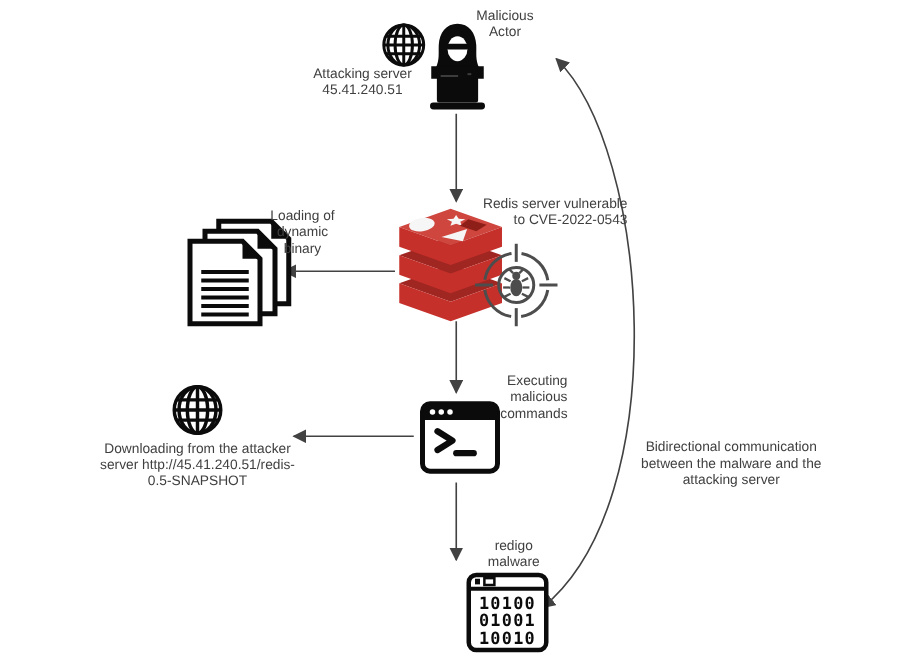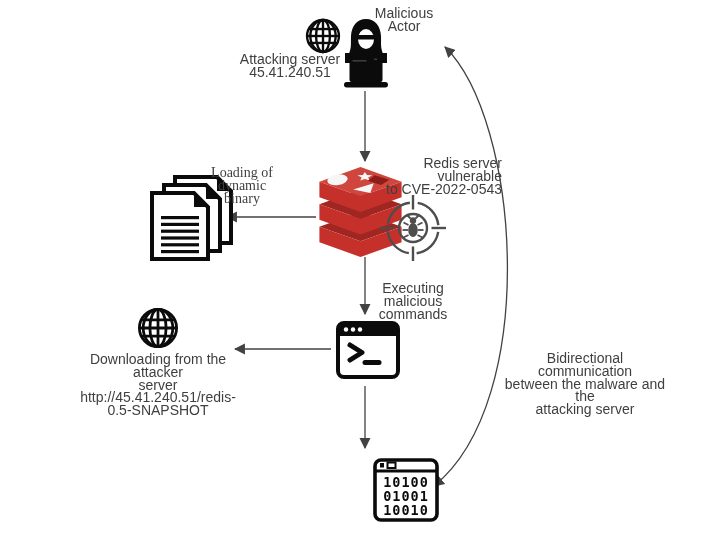--- a/index.html
+++ b/index.html
@@ -1,21 +1,21 @@
 <!DOCTYPE html>
 <html><head>
 <meta charset="utf-8">
 <style>
   html,body{margin:0;padding:0;background:#fff;}
   #canvas{
     position:relative;width:728px;height:535px;background:#fff;overflow:hidden;
     font-family:"Liberation Sans","DejaVu Sans",sans-serif;
   }
   .lbl{
-    position:absolute;font-size:14px;line-height:12.8px;color:#3f3f3f;
+    position:absolute;font-size:11px;line-height:12.8px;color:#3f3f3f;
     text-align:center;white-space:pre-line;
   }
   .icon{position:absolute;}
   svg{display:block;overflow:visible;}
   #connectors{position:absolute;left:0;top:0;}
   .binrow{
     font-family:"DejaVu Sans Mono","Liberation Mono",monospace;
     font-weight:bold;font-size:13.5px;letter-spacing:1px;fill:#0b0b0b;
   }
 </style>
@@ -164,26 +164,28 @@
       <text class="binrow" x="33" y="57" text-anchor="middle">10010</text>
     </svg>
   </div>
 
   <div class="lbl" style="left:364px;top:7px;width:80px;">Malicious
 Actor</div>
   <div class="lbl" style="left:239px;top:53px;width:102px;">Attacking server
 45.41.240.51</div>
   <div class="lbl" style="left:376px;top:157px;width:126px;text-align:right;">Redis server vulnerable
 to CVE-2022-0543</div>
-  <div class="lbl" style="left:200px;top:167px;width:84px;font-family:Liberation Serif, serif;">Loading of
+  <div class="lbl" style="left:200px;top:167px;width:84px;">Loading of
 dynamic
 binary</div>
-  <div class="lbl" style="left:372px;top:282px;width:82px;">Executing
+  <div class="lbl" style="left:372px;top:299px;width:82px;text-align:right;">Executing
 malicious
 commands</div>
   <div class="lbl" style="left:70px;top:353px;width:176px;">Downloading from the attacker
 server http://45.41.240.51/redis-
 0.5-SNAPSHOT</div>
+  <div class="lbl" style="left:375px;top:431px;width:72px;">redigo
+malware</div>
   <div class="lbl" style="left:500px;top:308px;width:170px;margin-top:44px;">Bidirectional communication
 between the malware and the
 attacking server</div>
 
 </div>
 
 </body></html>

